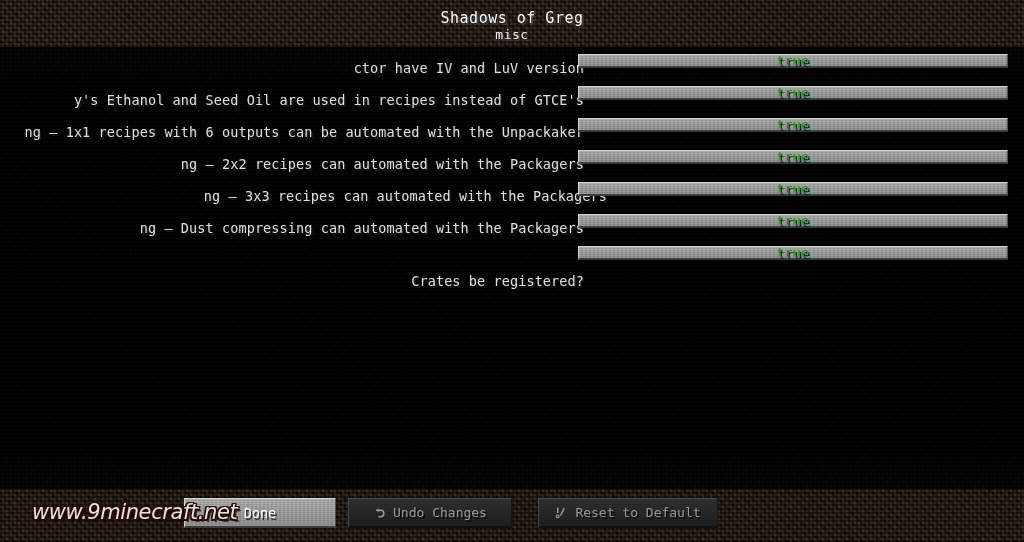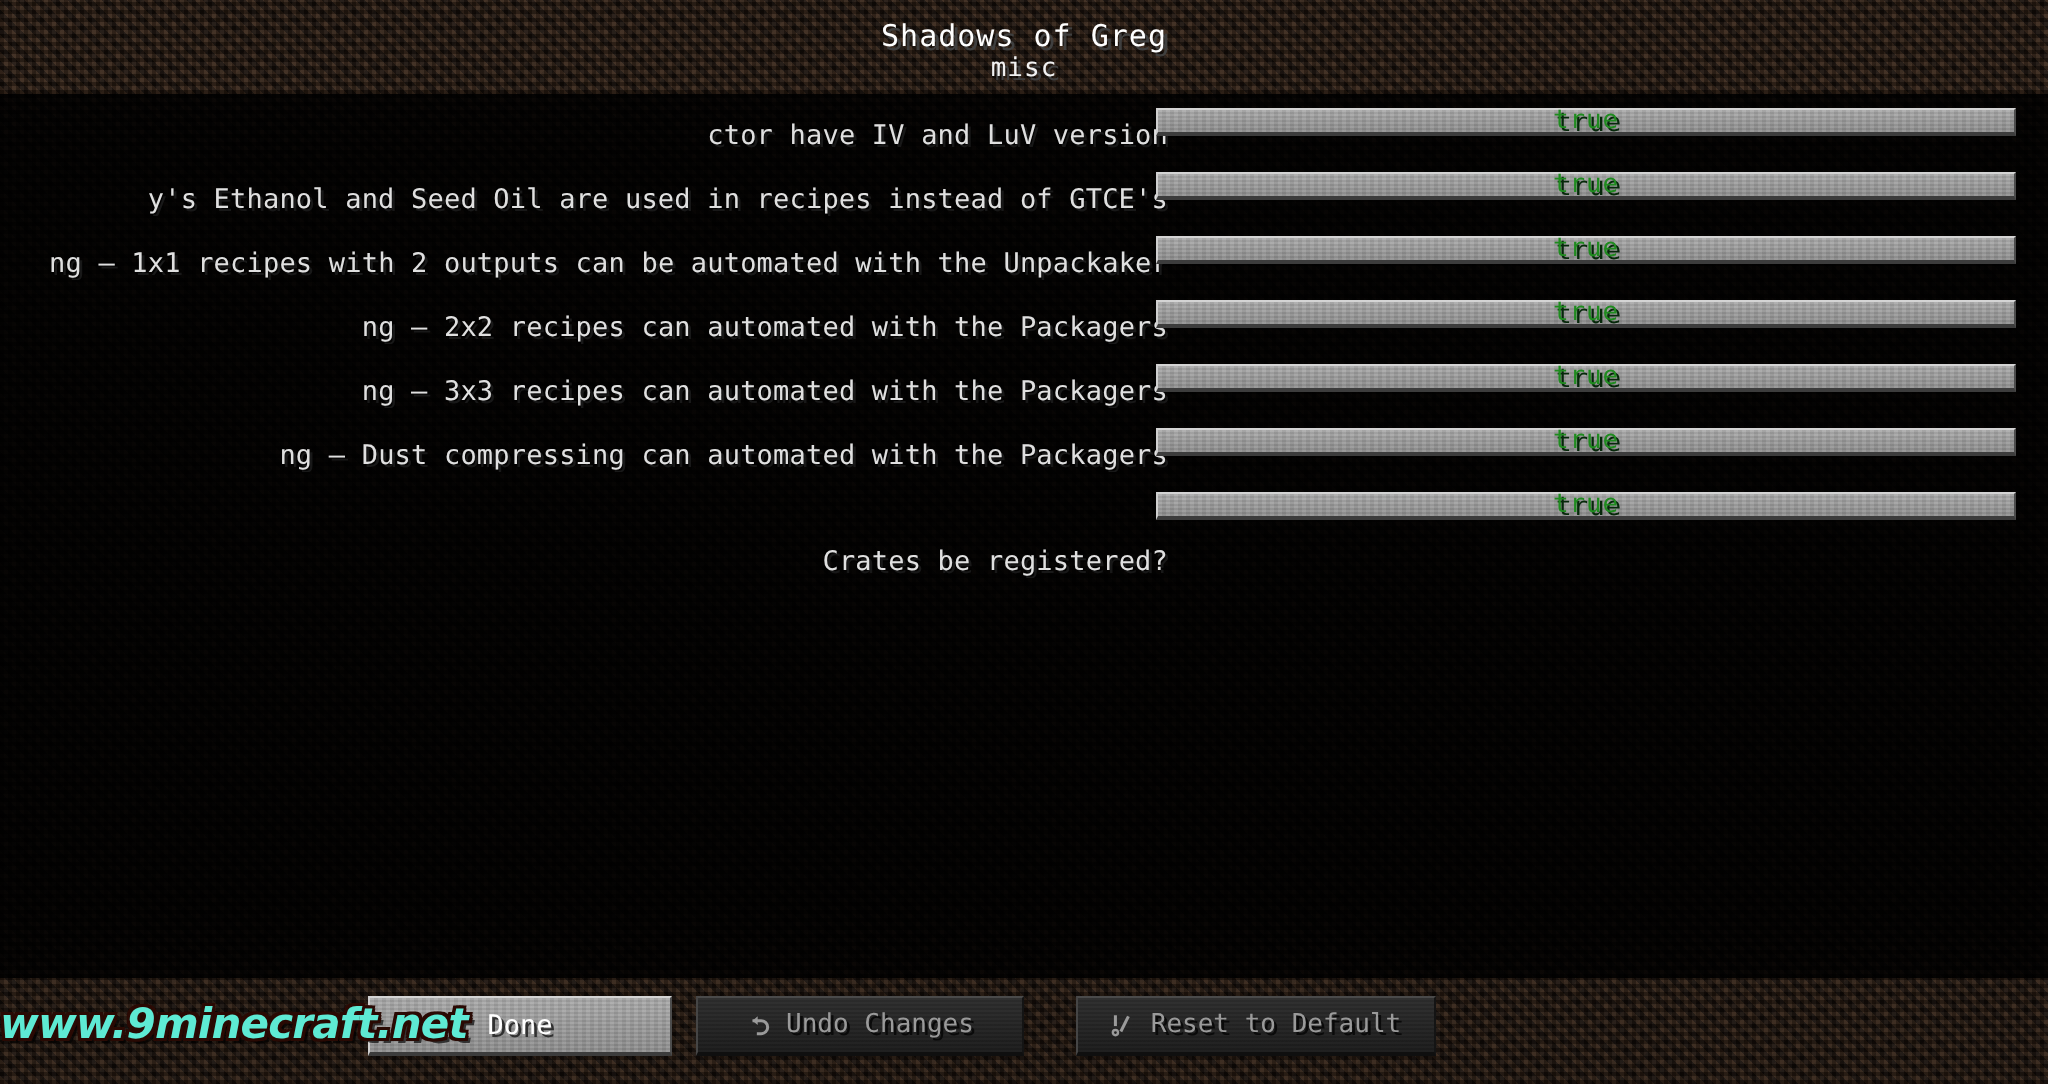--- a/index.html
+++ b/index.html
@@ -186,28 +186,28 @@
     height: 30px;
     gap: 7px;
     margin-left: 16px;
   }
   .btn-ico { display: inline-flex; align-items: center; justify-content: center; width: 13px; height: 13px; flex: none; }
   .btn-ico svg { display: block; }
 
   
   #watermark {
     position: absolute;
-    left: 0;
+    left: 32px;
     top: 500px;
     font-family: "DejaVu Sans", sans-serif;
-    font-weight: bold;
+    font-weight: normal;
     font-style: italic;
     font-size: 21px;
     letter-spacing: -.4px;
-    color: #5eead4;
+    color: #e5e5e5;
     text-shadow:
       -1.5px 0 #2a0a04, 1.5px 0 #2a0a04, 0 -1.5px #2a0a04, 0 1.5px #2a0a04,
       -1.5px -1.5px #2a0a04, 1.5px -1.5px #2a0a04, -1.5px 1.5px #2a0a04, 1.5px 1.5px #2a0a04,
       2.5px 2.5px 0 rgba(0,0,0,.65);
     white-space: nowrap;
     pointer-events: none;
   }
 </style>
 </head>
 <body>
@@ -229,33 +229,33 @@
             <span class="value-text" style="color: rgb(31, 139, 31);">true</span>
           </div>
         </div>
         <div class="row" style="top: 38px;">
           <div class="row-label" style="text-align: right;"><span>y's Ethanol and Seed Oil are used in recipes instead of GTCE's</span></div>
           <div class="mc-btn value-btn">
             <span class="value-text" style="color: rgb(31, 139, 31);">true</span>
           </div>
         </div>
         <div class="row" style="top: 70px;">
-          <div class="row-label" style="text-align: right;"><span>ng – 1x1 recipes with 2 outputs can be automated with the Unpackaker</span></div>
+          <div class="row-label" style="text-align: right;"><span>ng – 1x1 recipes with 6 outputs can be automated with the Unpackaker</span></div>
           <div class="mc-btn value-btn">
             <span class="value-text" style="color: rgb(31, 139, 31);">true</span>
           </div>
         </div>
         <div class="row" style="top: 102px;">
           <div class="row-label" style="text-align: right;"><span>ng – 2x2 recipes can automated with the Packagers</span></div>
           <div class="mc-btn value-btn">
             <span class="value-text" style="color: rgb(31, 139, 31);">true</span>
           </div>
         </div>
         <div class="row" style="top: 134px;">
-          <div class="row-label" style="text-align: right;"><span>ng – 3x3 recipes can automated with the Packagers</span></div>
+          <div class="row-label" style="text-align: right; margin-left: 23px;"><span>ng – 3x3 recipes can automated with the Packagers</span></div>
           <div class="mc-btn value-btn">
             <span class="value-text" style="color: rgb(31, 139, 31);">true</span>
           </div>
         </div>
         <div class="row" style="top: 166px; padding-left: 48px;">
           <div class="row-label" style="text-align: right;"><span>ng – Dust compressing can automated with the Packagers</span></div>
           <div class="mc-btn value-btn">
             <span class="value-text" style="color: rgb(31, 139, 31);">true</span>
           </div>
         </div>

